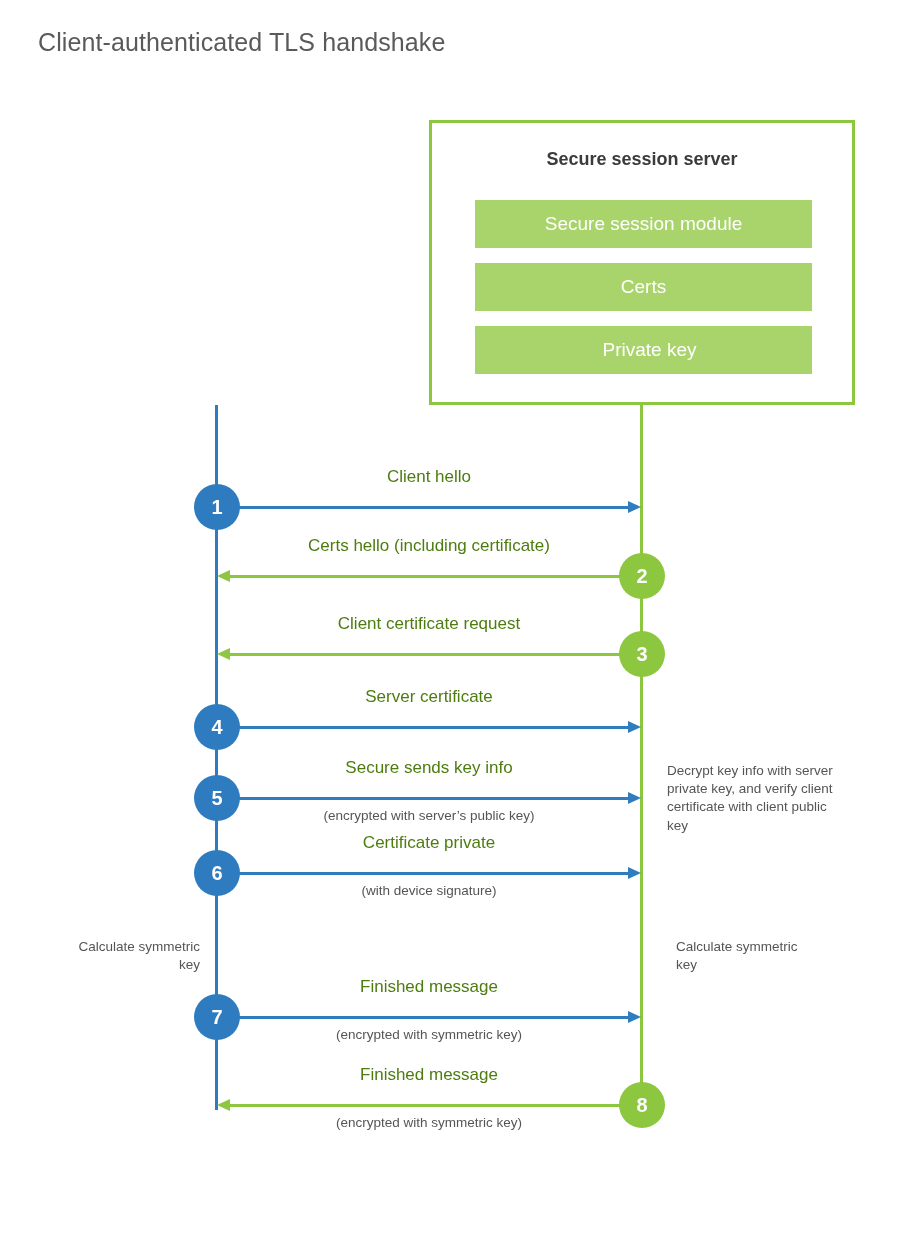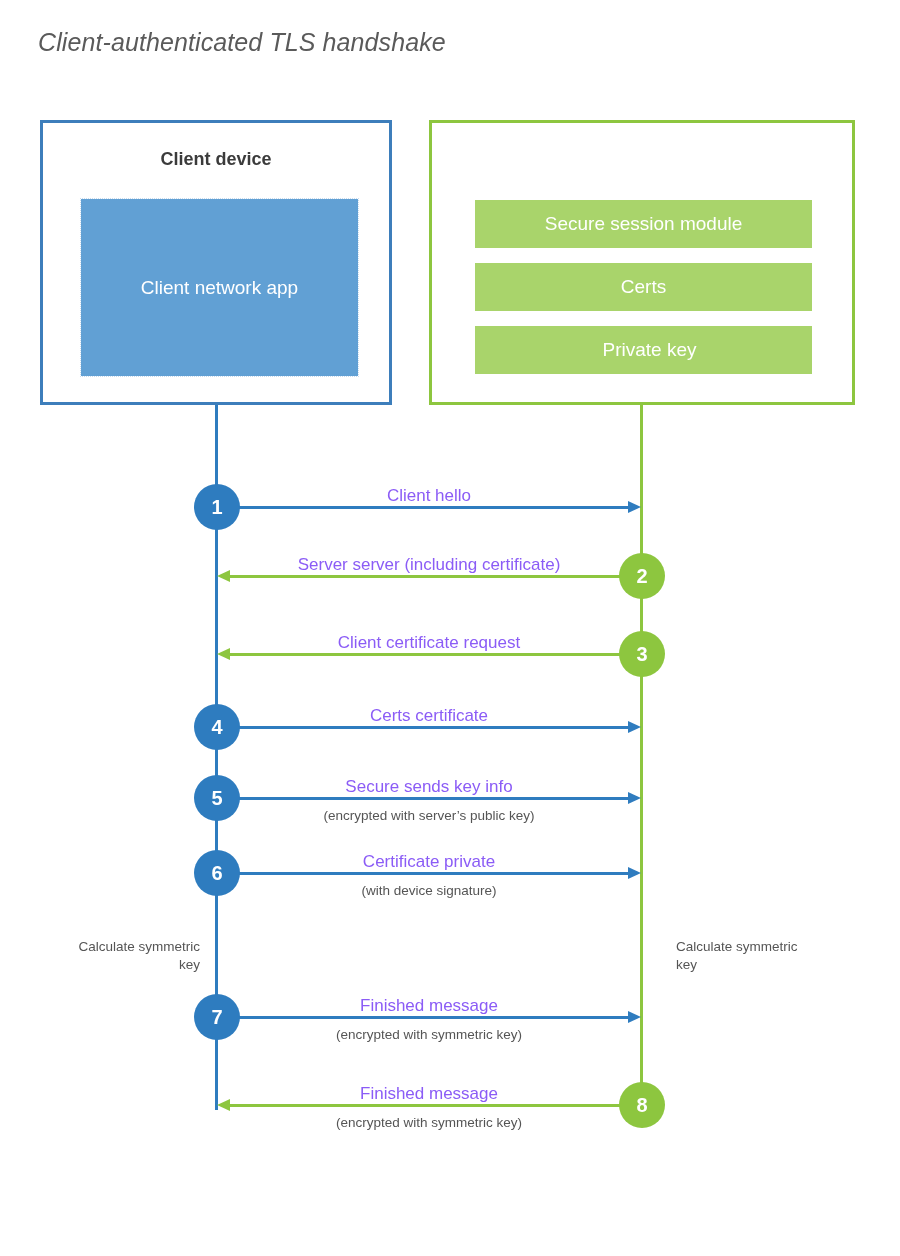--- a/index.html
+++ b/index.html
@@ -26,21 +26,20 @@
   
   .page-title {
     position: absolute;
     left: 38px;
     top: 28px;
     font-size: 25px;
     font-weight: 400;
     color: #5a5a5a;
     letter-spacing: 0.1px;
     white-space: nowrap;
-    font-style: italic;
   }
 
   
   .actor-box {
     position: absolute;
     background: #ffffff;
     box-sizing: border-box;
   }
   .actor-box.client {
     left: 40px;
@@ -146,23 +145,23 @@
   .msg.dir-left .arrowhead {
     border-top: 6.5px solid transparent;
     border-bottom: 6.5px solid transparent;
     border-right: 13px solid #8dc63f;
   }
 
   .msg-label {
     position: absolute;
     text-align: center;
     font-size: 17px;
-    color: #8b5cf6;
+    color: #4d7c0f;
     white-space: nowrap;
-    bottom: 0;
+    bottom: 19px;
   }
   .msg-sublabel {
     position: absolute;
     text-align: center;
     font-size: 13.5px;
     color: #555555;
     white-space: nowrap;
     top: 11px;
   }
 
@@ -192,59 +191,56 @@
   .annotation.right-side { text-align: left; }
   .annotation.left-side  { text-align: right; }
 </style>
 </head>
 <body>
 
 <div id="diagram-root">
 
   <div class="page-title">Client-authenticated TLS handshake</div>
 
-  <div class="actor-box client">
-    <div class="actor-title">Client device</div>
-    <div class="client-app">Client network app</div>
-  </div>
 
   <div class="actor-box server">
+    <div class="actor-title">Secure session server</div>
     <div class="server-module m1">Certs</div>
     <div class="server-module m0">Secure session module</div>
     <div class="server-module m2">Private key</div>
   </div>
 
   <div class="lifeline client-line"></div>
   <div class="lifeline server-line"></div>
 
   <div class="msg dir-right" style="left:217px; top:506px; width:424px;">
     <div class="msg-line" style="left:0; top:0; width:411px;"></div>
     <div class="arrowhead" style="left:411px;"></div>
     <div class="msg-label" style="left:0; width:424px;">Client hello</div>
   </div>
   <div class="step-circle client-side" style="left:194px; top:484px;">1</div>
 
   <div class="msg dir-left" style="left:217px; top:575px; width:424px;">
     <div class="msg-line" style="left:13px; top:0; width:411px;"></div>
     <div class="arrowhead" style="left:0;"></div>
-    <div class="msg-label" style="left:0; width:424px;">Server server (including certificate)</div>
+    <div class="msg-label" style="left:0; width:424px;">Certs hello (including certificate)</div>
   </div>
   <div class="step-circle server-side" style="left:619px; top:553px;">2</div>
 
   <div class="msg dir-left" style="left:217px; top:653px; width:424px;">
     <div class="msg-line" style="left:13px; top:0; width:411px;"></div>
     <div class="arrowhead" style="left:0;"></div>
     <div class="msg-label" style="left:0; width:424px;">Client certificate request</div>
   </div>
   <div class="step-circle server-side" style="left:619px; top:631px;">3</div>
 
   <div class="msg dir-right" style="left:217px; top:726px; width:424px;">
     <div class="msg-line" style="left:0; top:0; width:411px;"></div>
     <div class="arrowhead" style="left:411px;"></div>
-    <div class="msg-label" style="left:0; width:424px;">Certs certificate</div>
+    <div class="msg-label" style="left:0; width:424px;">Server certificate</div>
   </div>
   <div class="step-circle client-side" style="left:194px; top:704px;">4</div>
 
   <div class="msg dir-right" style="left:217px; top:797px; width:424px;">
     <div class="msg-line" style="left:0; top:0; width:411px;"></div>
     <div class="arrowhead" style="left:411px;"></div>
     <div class="msg-label" style="left:0; width:424px;">Secure sends key info</div>
     <div class="msg-sublabel" style="left:0; width:424px;">(encrypted with server’s public key)</div>
   </div>
   <div class="step-circle client-side" style="left:194px; top:775px;">5</div>
@@ -266,18 +262,19 @@
   <div class="step-circle client-side" style="left:194px; top:994px;">7</div>
 
   <div class="msg dir-left" style="left:217px; top:1104px; width:424px;">
     <div class="msg-line" style="left:13px; top:0; width:411px;"></div>
     <div class="arrowhead" style="left:0;"></div>
     <div class="msg-label" style="left:0; width:424px;">Finished message</div>
     <div class="msg-sublabel" style="left:0; width:424px;">(encrypted with symmetric key)</div>
   </div>
   <div class="step-circle server-side" style="left:619px; top:1082px;">8</div>
 
+  <div class="annotation right-side" style="left:667px; top:762px; width:170px;">Decrypt key info with server private key, and verify client certificate with client public key</div>
 
   <div class="annotation left-side" style="left:60px; top:938px; width:140px;">Calculate symmetric key</div>
 
   <div class="annotation right-side" style="left:676px; top:938px; width:140px;">Calculate symmetric key</div>
 
 </div>
 
 </body></html>

